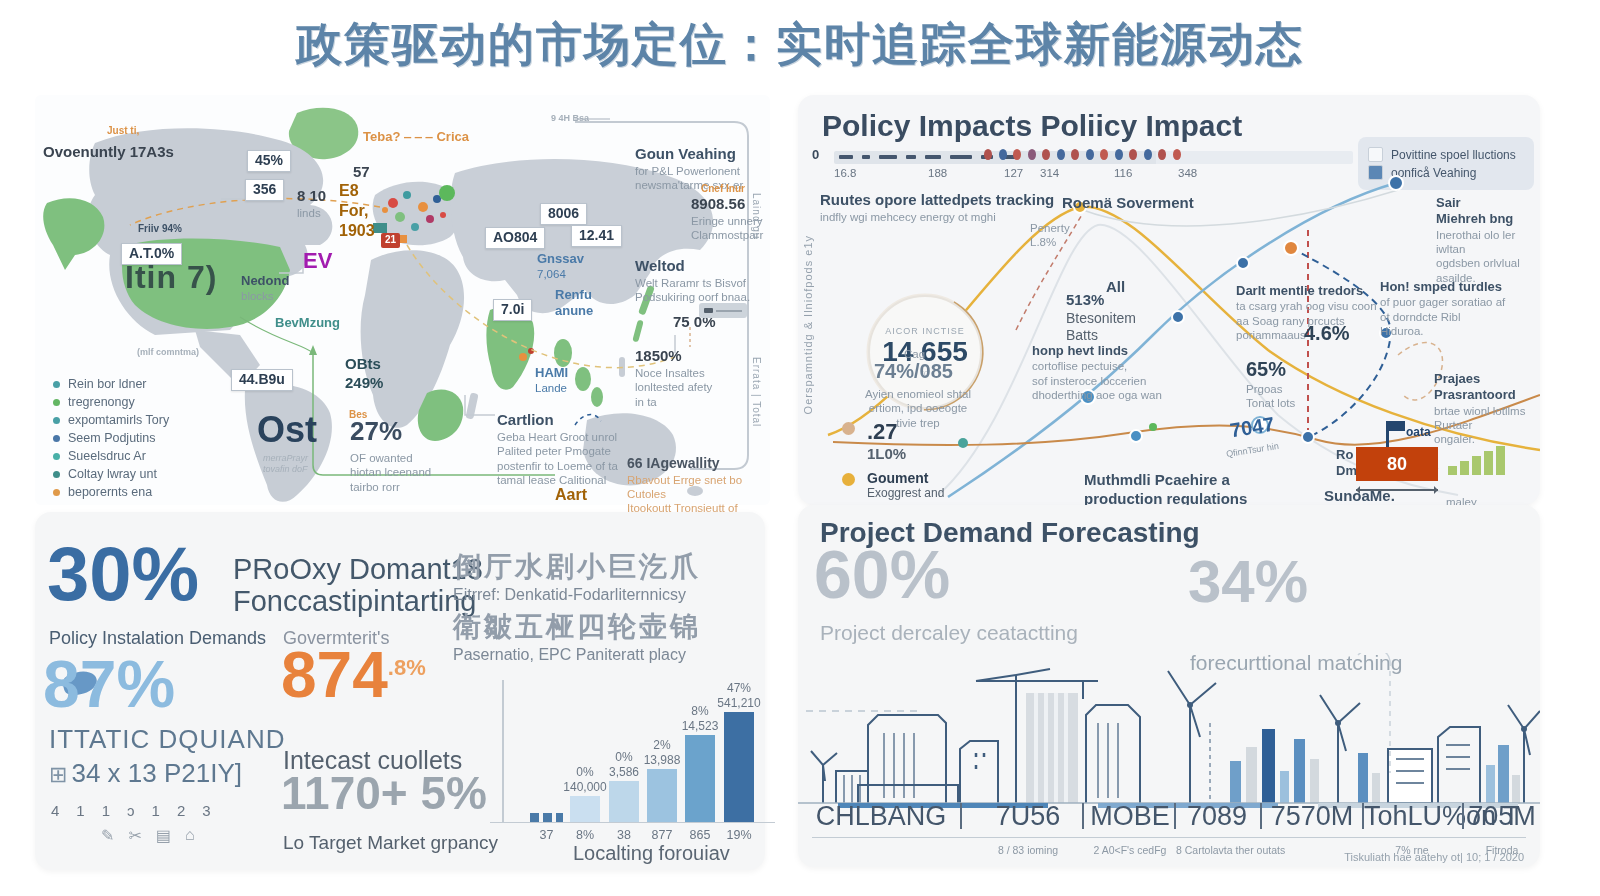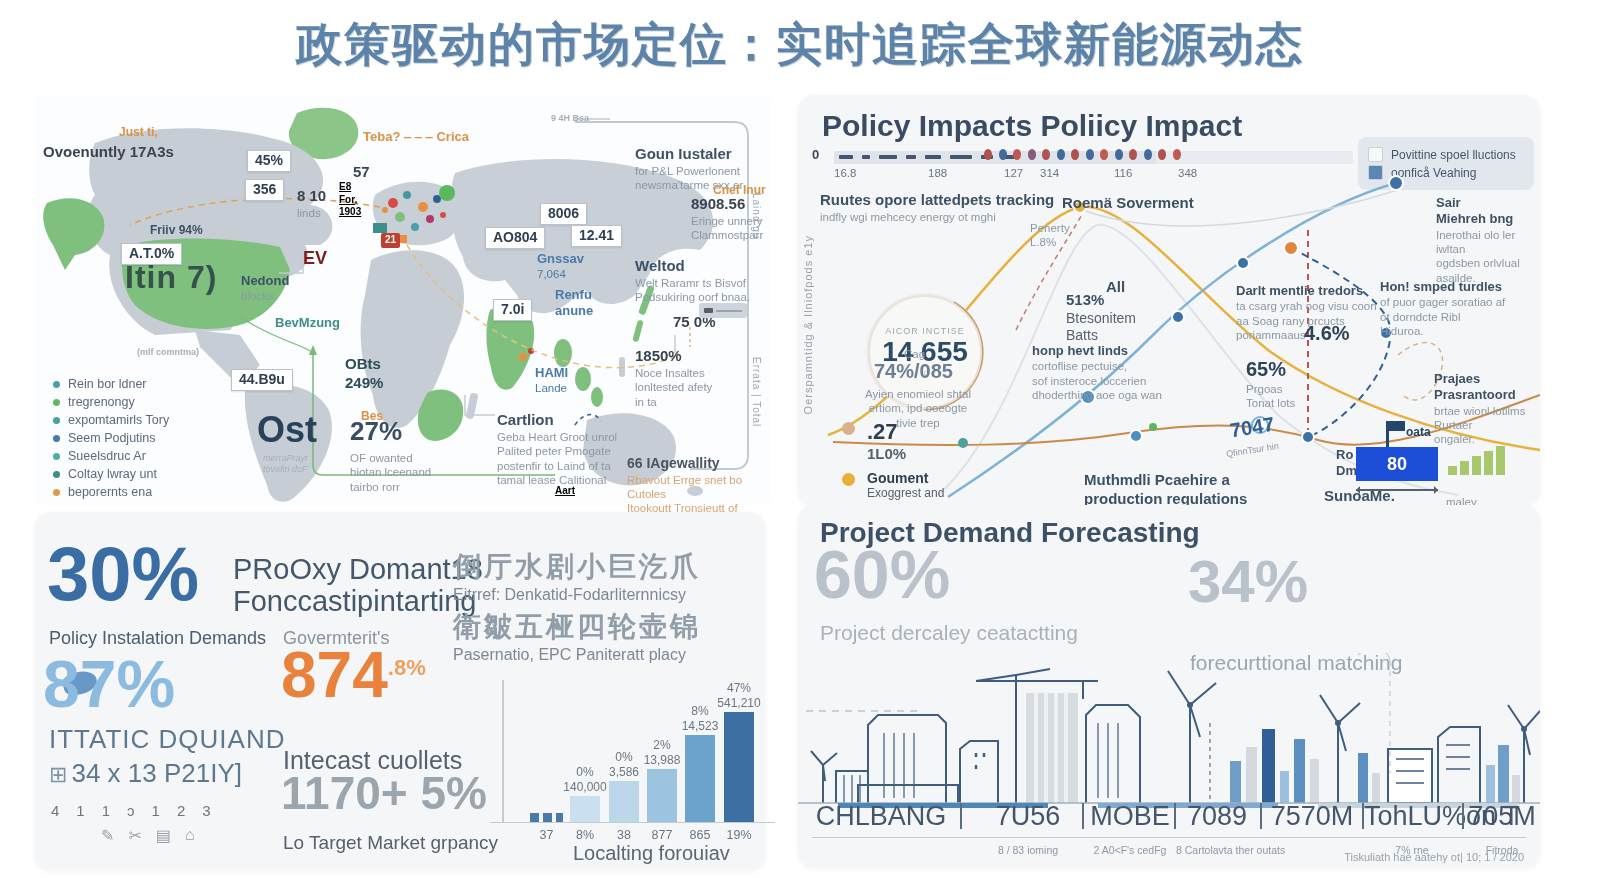--- a/index.html
+++ b/index.html
@@ -16,23 +16,23 @@
   
   .ann{position:absolute;font-size:12px;line-height:1.25;color:#7d8a97;}
   .ann .hd{display:block;font-weight:bold;font-size:13px;color:#3d5166;white-space:pre-line;}
   .ann .bd{display:block;font-size:11.5px;color:#8b98a5;white-space:pre-line;}
   .ann.box .hd{background:#fff;border:1px solid #b9c2cc;padding:1px 7px;font-size:14px;color:#2e3f52;
     box-shadow:0 1px 2px rgba(0,0,0,.1);display:inline-block;}
   .ann.orange .hd,.ann.orange .bd{color:#dc9246;}
   .ann.blue .hd,.ann.blue .bd{color:#4a7aa8;}
   .ann.teal .hd{color:#3f8e8a;}
   .ann.dark15 .hd{font-size:15px;color:#3a4450;}
-  .ann.dark13 .hd{font-size:10px;color:#000000;text-decoration:underline;}
-  .ann.dark17 .hd{font-size:18px;color:#7f1d1d;}
-  .ann.tinyb .hd{font-size:12px;margin-left:12px;}
+  .ann.dark13 .hd{font-size:16px;color:#a16207;}
+  .ann.dark17 .hd{font-size:22px;color:#a21caf;}
+  .ann.tinyb .hd{font-size:10px;}
   .ann.tiny .hd,.ann.tiny .bd{font-size:9px;color:#a6b0ba;}
   .ann.big-green .hd{font-size:32px;color:#37524a;letter-spacing:1px;}
   .ann.ost .hd{font-size:36px;color:#29425c;}
   .ann.pct27 .hd{font-size:26px;color:#3b4d61;font-weight:bold;}
   .ann.dark-teal .hd{color:#2b4d58;font-size:15px;}
   .ann.agew .hd{color:#4a5562;font-size:14px;}
   .ann.agew .bd{color:#d8a471;}
   .ann.vert .hd{writing-mode:vertical-rl;font-weight:normal;font-size:10px;color:#9aa6b2;letter-spacing:1px;}
   .ann.badge .hd{background:#c0402f;color:#fff;font-size:10px;padding:1px 4px;border-radius:2px;border:none;}
   .ann.a-lg .hd{font-size:20px;color:#2f4356;}
@@ -72,21 +72,21 @@
   .gauge .g-cap{font-size:9px;color:#9aa6b2;letter-spacing:1px;}
   .gauge .g-val{font-size:28px;font-weight:bold;color:#2d4a66;}
   .gauge .g-sub{font-size:9px;color:#b4bdc6;}
   #p-legend-bottom{position:absolute;left:44px;top:324px;}
   .plb{display:flex;align-items:flex-start;margin-bottom:8px;}
   .plb .dot{width:13px;height:13px;border-radius:50%;margin:3px 12px 0 0;flex:none;}
   .plb .t1{display:block;font-size:14px;font-weight:bold;color:#2e3f52;}
   .plb .t2{display:block;font-size:12px;color:#55616e;}
   .plb.lg-big .t1{font-size:22px;}
   .plb.lg-big .t2{font-size:15px;font-weight:bold;}
-  #p-box80{position:absolute;left:558px;top:352px;width:82px;height:34px;background:#1d4ed8;color:#fff;
+  #p-box80{position:absolute;left:558px;top:352px;width:82px;height:34px;background:#c2410c;color:#fff;
     font-size:18px;font-weight:bold;display:flex;align-items:center;justify-content:center;}
   #p-arrow{position:absolute;left:558px;top:394px;width:82px;height:2px;background:#55606c;}
   #p-arrow::before,#p-arrow::after{content:"";position:absolute;top:-3px;border:4px solid transparent;}
   #p-arrow::before{left:-4px;border-right-color:#55606c;}
   #p-arrow::after{right:-4px;border-left-color:#55606c;}
   #p-flag{position:absolute;left:588px;top:326px;width:3px;height:26px;background:#24466e;}
   #p-flag::before{content:"";position:absolute;left:3px;top:0;width:16px;height:10px;background:#24466e;}
   #p-greenbars{position:absolute;left:650px;top:346px;display:flex;align-items:flex-end;gap:3px;height:34px;}
   .gbar{width:9px;background:#a9c86d;display:block;}
   
@@ -273,21 +273,21 @@
       </div>
         <div class="ann blue" style="left: 520px; top: 192px;">
         <span class="hd">Renfu
 anune</span>
           <span class="bd"></span>
       </div>
         <div class="ann box" style="left: 458px; top: 204px;">
         <span class="hd">7.0i</span><span class="bd"></span>
       </div>
         <div class="ann a-md" style="left: 600px; top: 50px;">
-        <span class="hd">Goun Iustaler</span>
+        <span class="hd">Goun Veahing</span>
           <span class="bd">for P&amp;L Powerlonent
 newsma'tarme sxx er</span>
       </div>
         <div class="ann orange tinyb" style="left: 666px; top: 88px;">
         <span class="hd">Cnef Inur</span>
           <span class="bd"></span>
       </div>
         <div class="ann dark15" style="left: 656px; top: 100px;">
         <span class="hd">8908.56</span>
           <span class="bd">Eringe unnery
@@ -344,21 +344,21 @@
         <div class="ann" style="left: 315px; top: 356px;">
         <span class="hd"></span>
           <span class="bd">OF owanted
 hiotan lceenand
 tairbo rorr</span>
       </div>
         <div class="ann a-md" style="left: 462px; top: 316px;">
         <span class="hd">Cartlion</span>
           <span class="bd">Geba Heart Groot unrol
 Palited peter Pmogate
-postenfir to Laind of ta
+postenfir to Loeme of ta
 tamal lease Calitional</span>
       </div>
         <div class="ann agew" style="left: 592px; top: 360px;">
         <span class="hd">66 IAgewallity</span>
           <span class="bd">Rbavout Errge snet bo Cutoles
 Itookoutt Tronsieutt of serdse</span>
       </div>
         <div class="ann dark13" style="left: 520px; top: 390px;">
         <span class="hd">Aart</span>
           <span class="bd"></span>

